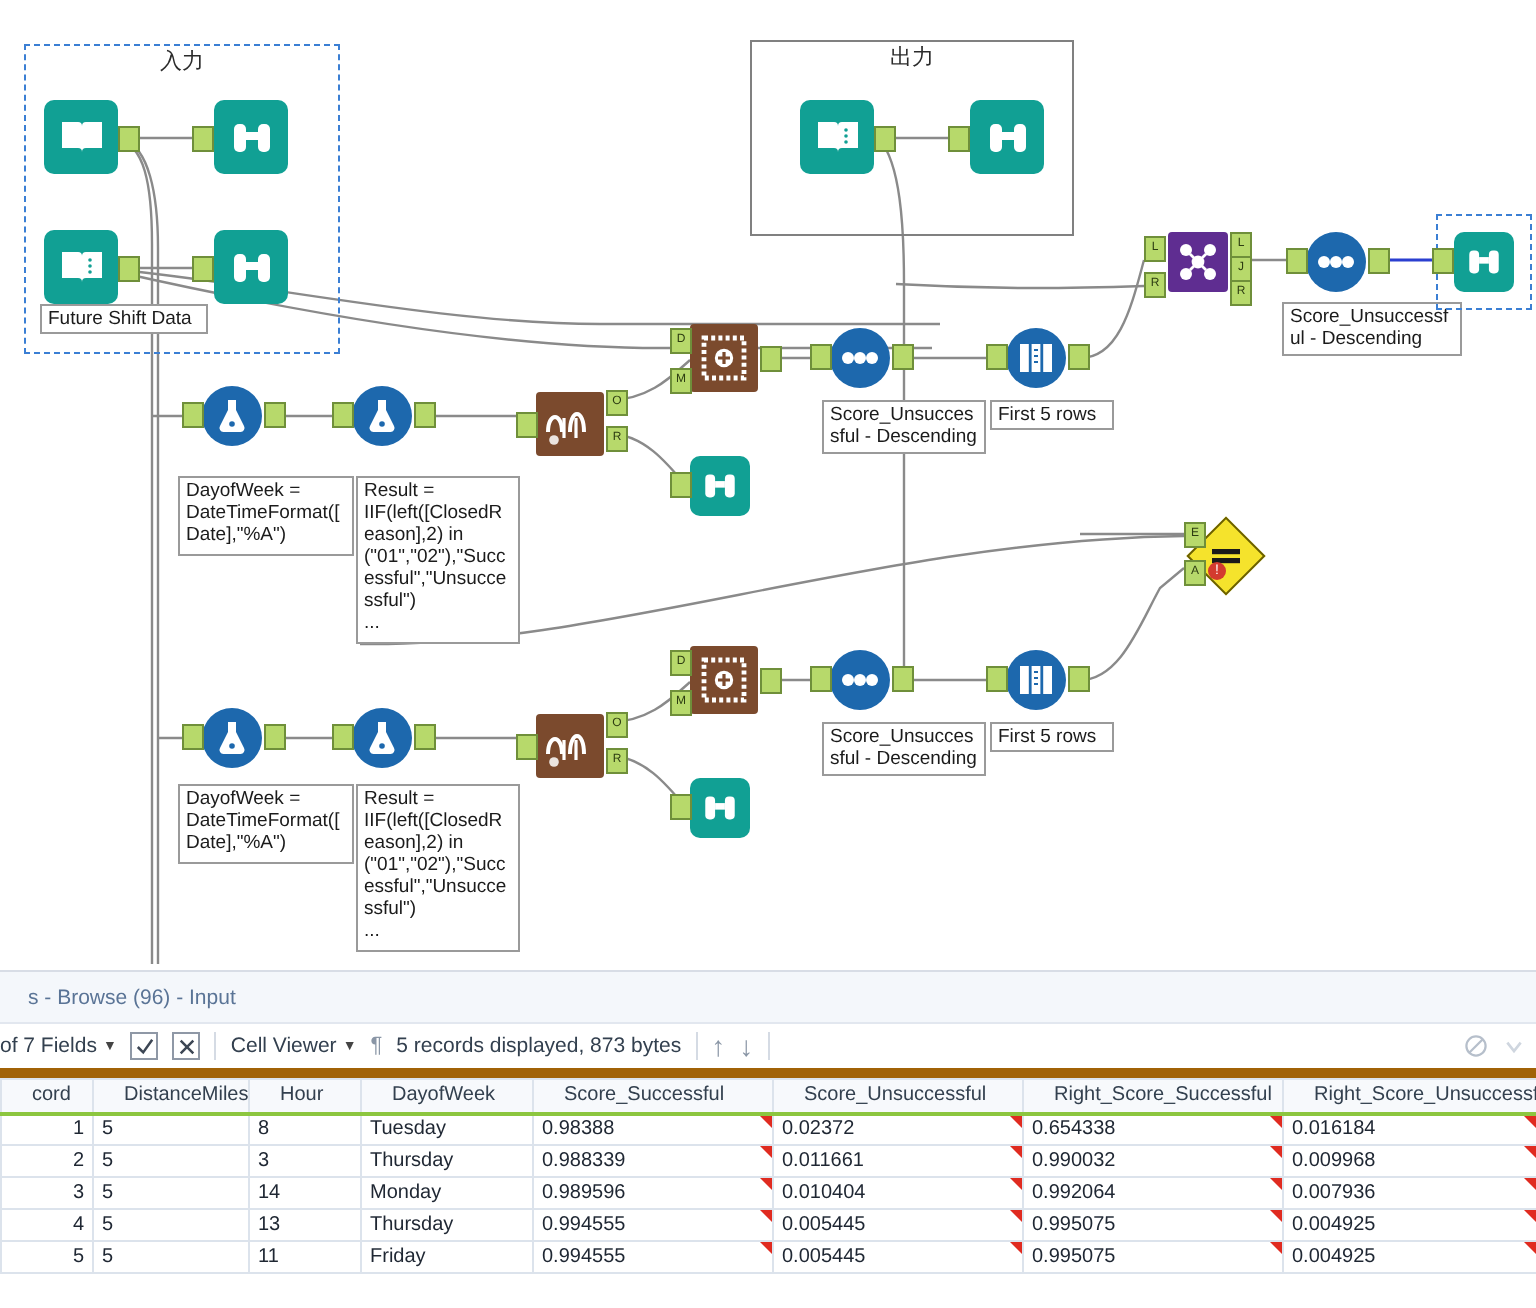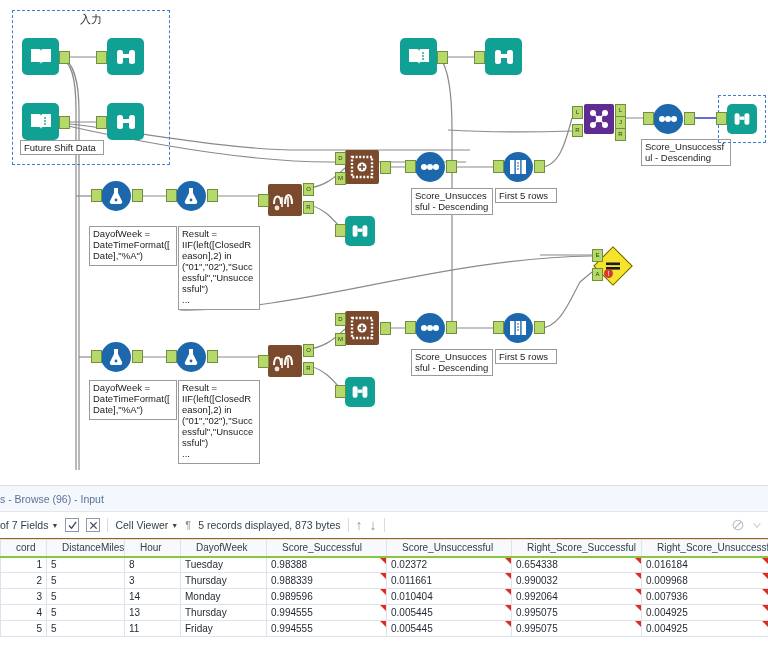--- a/index.html
+++ b/index.html
@@ -6,21 +6,21 @@
   html, body {
     margin: 0; padding: 0;
     width: 768px; height: 654px;
     overflow: hidden;
     font-family: "Liberation Sans", sans-serif;
     background: #ffffff;
   }
 
   
   #canvas {
-    position: absolute; left: 0; top: 0;
+    position: absolute; left: 0; top: 12px;
     width: 768px; height: 485px;
     background: #ffffff;
     overflow: hidden;
   }
   #wires { position: absolute; left:0; top:0; width:768px; height:485px; }
 
   .container-box {
     position: absolute;
     border: 1px solid #808080;
     background: transparent;
@@ -120,28 +120,28 @@
     position: absolute; left: 0; top: 485px;
     width: 768px; height: 169px;
     background: #ffffff;
     border-top: 1px solid #d8dde6;
   }
   #results-header {
     height: 26px;
     background: #f4f7fb;
     border-bottom: 1px solid #e2e7ef;
     display: flex; align-items: center;
-    padding-left: 0;
+    padding-left: 14px;
     font-size: 10.5px;
     color: #5a7496;
   }
   #results-toolbar {
     height: 27px;
     background: #ffffff;
-    border-bottom: 1px solid #a16207;
+    border-bottom: 5px solid #a16207;
     display: flex; align-items: center;
     gap: 7px;
     padding: 0 6px 0 0;
     font-size: 10.5px;
     color: #33404f;
     position: relative;
   }
   .tb-item { display:flex; align-items:center; gap:3px; white-space:nowrap; }
   .tb-caret { font-size: 7px; color:#444; }
   .tb-sep { width:1px; height:14px; background:#d5dbe4; }
@@ -296,20 +296,23 @@
         <rect x="3" y="4" width="6" height="14" rx="2.5" fill="#fff"></rect>
         <rect x="15" y="4" width="6" height="14" rx="2.5" fill="#fff"></rect>
         <rect x="9" y="8" width="6" height="4" fill="#fff"></rect>
       </svg>
     </div>
   </div>
   <div class="port" style="left:96px;top:116px;"></div>
 
   <div class="anno" style="left:20px;top:140px;width:84px;height:15px;">Future Shift Data</div>
 
+  <div class="container-box" style="left:375px;top:8px;width:162px;height:98px;">
+    <div class="container-title">出力</div>
+  </div>
 
   <div class="tool" style="left:400px;top:38px;width:37px;height:37px;">
     <div class="sq-teal">
       <svg width="24" height="22" viewBox="0 0 24 22">
         <path d="M2 3 h8 a2 2 0 0 1 2 2 v13 a2 2 0 0 0 -2 -2 h-8 z" fill="#ffffff"></path>
         <path d="M22 3 h-8 a2 2 0 0 0 -2 2 v13 a2 2 0 0 1 2 -2 h8 z" fill="#ffffff"></path>
         <circle cx="16" cy="7" r="0.9" fill="#11a094"></circle>
         <circle cx="16" cy="10" r="0.9" fill="#11a094"></circle>
         <circle cx="16" cy="13" r="0.9" fill="#11a094"></circle>
       </svg>

